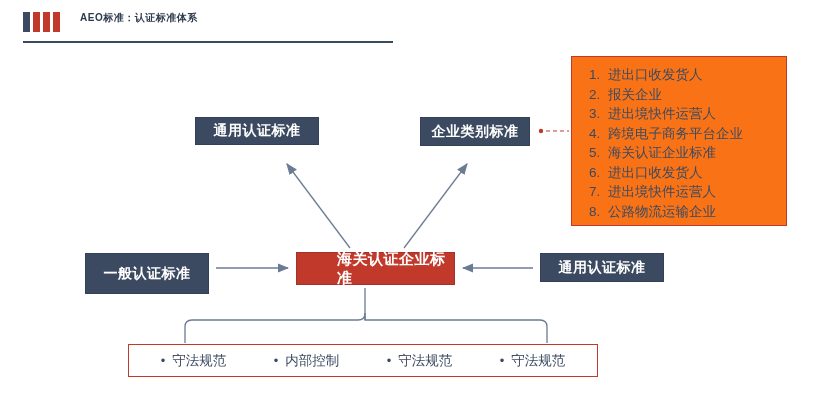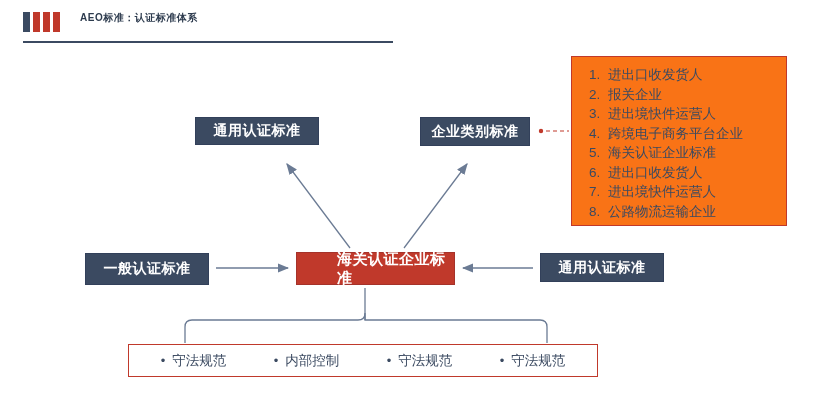--- a/index.html
+++ b/index.html
@@ -71,21 +71,21 @@
     letter-spacing: 0.5px;
   }
   .box.center {
     background: #c0392b;
     border: 1px solid #a5322a;
     font-size: 15px;
   }
 
   #box-general-cert { left: 195px; top: 117px; width: 124px; height: 28px; }
   #box-enterprise-cat { left: 420px; top: 117px; width: 110px; height: 29px; }
-  #box-basic-cert { left: 85px; top: 253px; width: 124px; height: 32px; }
+  #box-basic-cert { left: 85px; top: 253px; width: 124px; height: 41px; }
   #box-center { left: 296px; top: 252px; width: 159px; height: 33px; padding-left: 40px; }
   #box-advanced-cert { left: 540px; top: 253px; width: 124px; height: 29px; }
 
   
   #list-panel {
     position: absolute;
     left: 571px;
     top: 56px;
     width: 216px;
     height: 170px;

